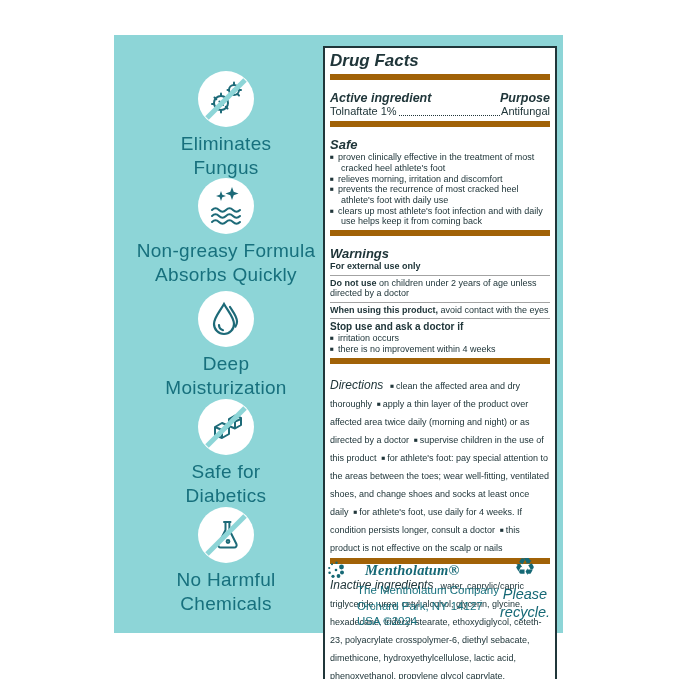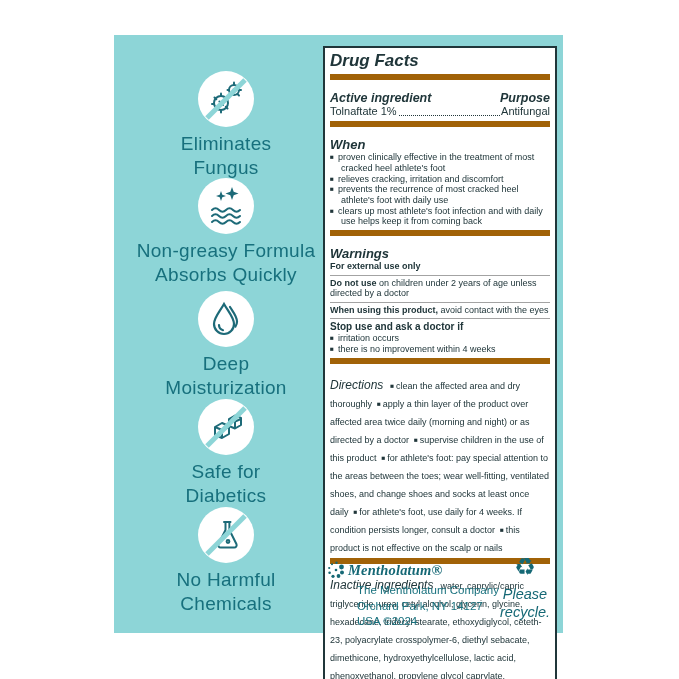--- a/index.html
+++ b/index.html
@@ -27,21 +27,21 @@
   .leader{flex:1;border-bottom:1.5px dotted #20363a;margin:0 1px 2px 2px;}
   .b-item{font-size:9px;line-height:1.18;padding-left:11px;text-indent:-11px;}
   .b-item::before{content:"■";font-size:6.5px;padding-right:4px;position:relative;top:-1px;}
   .dir-item{font-size:9px;line-height:1.2;}
   .dir-item::before{content:"■ ";font-size:6.5px;position:relative;top:-1px;}
   .dir-sep{display:inline-block;width:5px;}
 
   
   .retain{position:absolute;left:212px;top:506px;font-size:11px;color:#17707d;}
   .brand-row{position:absolute;left:212px;top:525px;display:flex;align-items:center;color:#156875;}
-  .brand-name{font-family:"Liberation Serif", serif;font-weight:bold;font-style:italic;font-size:14.5px;margin-left:2px;letter-spacing:.2px;}
+  .brand-name{font-family:"Liberation Serif", serif;font-weight:bold;font-style:italic;font-size:14.5px;margin-left:19px;letter-spacing:.2px;}
   .company{position:absolute;left:212px;top:548px;font-size:11.5px;line-height:1.35;color:#17707d;padding-left:31px;}
   .recycle-col{position:absolute;left:372px;top:520px;width:78px;text-align:center;color:#156875;}
   .recycle-glyph{font-size:24px;line-height:1;}
   .recycle-txt{font-size:14.5px;font-style:italic;margin-top:6px;line-height:1.25;}
 </style>
 </head>
 <body>
 
 <div class="stage">
   <div class="card">
@@ -153,23 +153,23 @@
           <span>Purpose</span>
         </div>
         <div class="lead-row">
           <span>Tolnaftate 1%</span>
           <span class="leader"></span>
           <span>Antifungal</span>
         </div>
       </div>
 
       <div class="sec">
-        <div class="df-h">When</div>
+        <div class="df-h">Safe</div>
         <div class="b-item">proven clinically effective in the treatment of most cracked heel athlete's foot</div>
-        <div class="b-item">relieves cracking, irritation and discomfort</div>
+        <div class="b-item">relieves morning, irritation and discomfort</div>
         <div class="b-item">prevents the recurrence of most cracked heel athlete's foot with daily use</div>
         <div class="b-item">clears up most athlete's foot infection and with daily use helps keep it from coming back</div>
       </div>
 
       <div class="sec">
         <div class="df-h">Warnings</div>
         <div class="t b">For external use only</div>
       </div>
       <div class="sec-thin">
         <div class="t">

